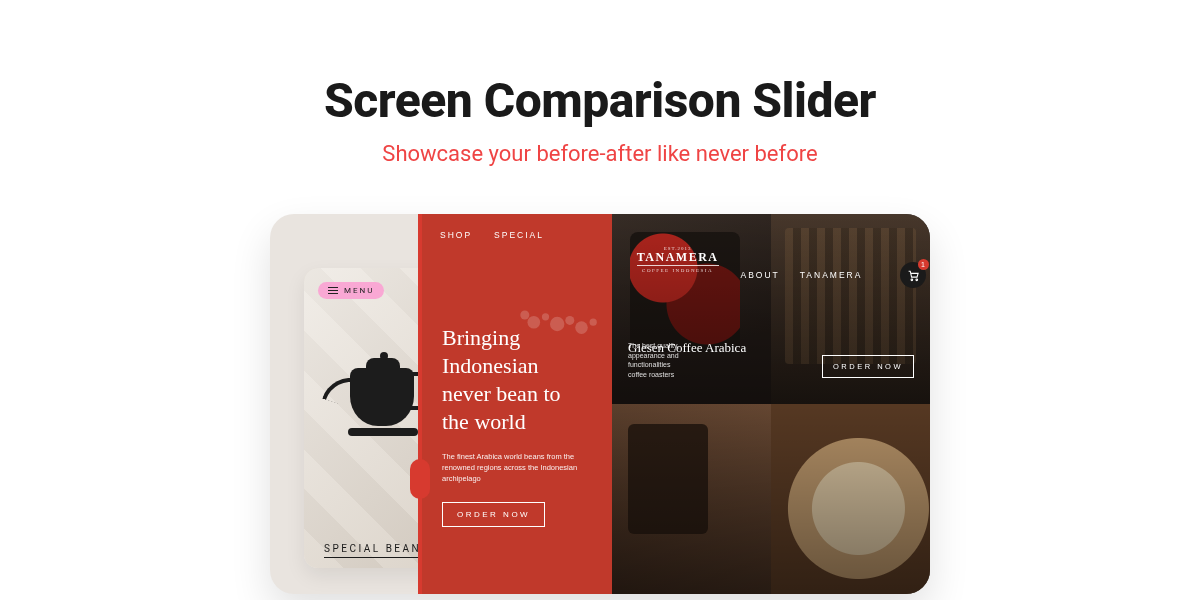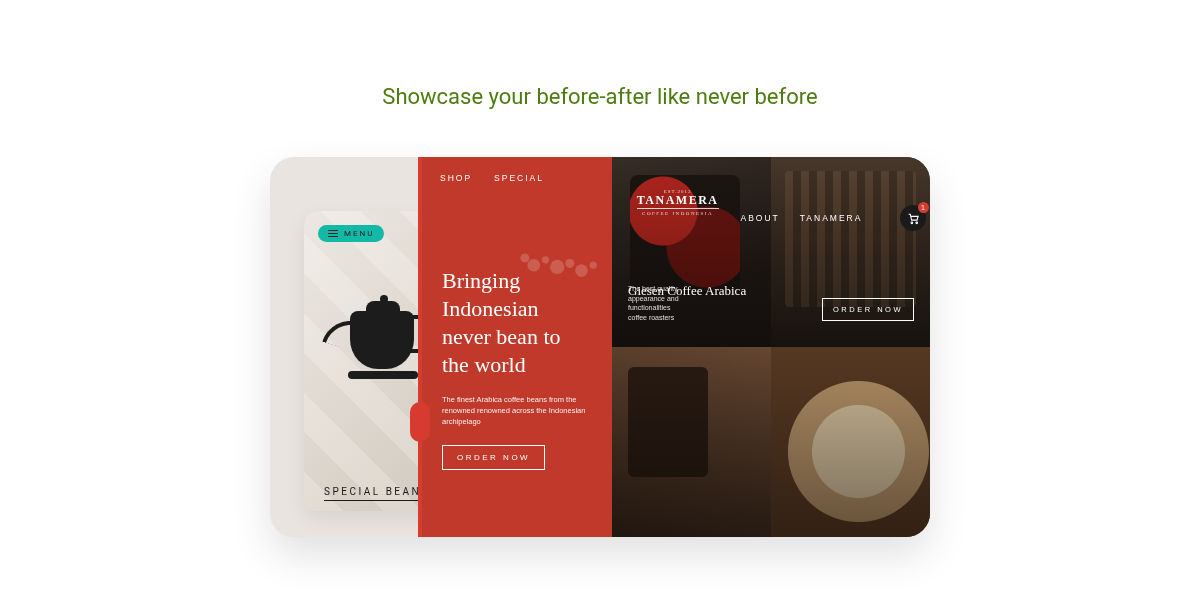--- a/index.html
+++ b/index.html
@@ -20,21 +20,21 @@
   }
   .title {
     font-size: 48px;
     font-weight: 800;
     color: #1a1a1a;
     letter-spacing: -0.5px;
   }
   .subtitle {
     margin-top: 12px;
     font-size: 22px;
-    color: #4d7c0f;
+    color: #ef4444;
     font-weight: 400;
   }
   .slider-frame {
     position: relative;
     margin-top: 48px;
     width: 660px;
     height: 380px;
     border-radius: 24px;
     overflow: hidden;
     background: #e9e4df;
@@ -75,21 +75,21 @@
     position: absolute; inset: 0;
     background:
       linear-gradient(135deg, rgba(255,255,255,0.6), rgba(0,0,0,0.05)),
       repeating-linear-gradient(45deg, #dcd2c5 0 28px, #cfc4b6 28px 56px);
   }
   .menu-pill {
     position: absolute;
     top: 14px; left: 14px;
     display: flex; align-items: center;
     gap: 6px;
-    background: #14b8a6;
+    background: #f9a8d4;
     border-radius: 20px;
     padding: 4px 10px;
     font-size: 8px;
     letter-spacing: 2px;
     color: #222;
   }
   .hamburger {
     width: 10px; height: 8px;
     display: flex; flex-direction: column; justify-content: space-between;
   }
@@ -293,20 +293,21 @@
     border:1px solid #fff; color:#fff;
     font-size:7.5px; letter-spacing:2.5px;
     padding:6px 10px;
     font-family: -apple-system, sans-serif;
   }
 </style>
 </head>
 <body>
 
 <div class="page">
+  <h1 class="title">Screen Comparison Slider</h1>
   <p class="subtitle">Showcase your before-after like never before</p>
 
   <div class="slider-frame">
 
     <div class="left-pane">
       <div class="left-bg"></div>
       <div class="menu-pill">
         <span class="hamburger">
             <span></span>
             <span></span>
@@ -337,21 +338,21 @@
             <circle cx="12" cy="20" r="5"></circle>
               <circle cx="22" cy="28" r="7"></circle>
               <circle cx="35" cy="22" r="4"></circle>
             <circle cx="48" cy="30" r="8"></circle>
               <circle cx="62" cy="26" r="5"></circle>
               <circle cx="75" cy="34" r="7"></circle>
             <circle cx="88" cy="28" r="4"></circle>
           </g>
         </svg>
         <div class="hero-headline">Bringing Indonesian never bean to the world</div>
-        <div class="hero-sub">The finest Arabica coffee beans from the renowned renowned across the Indonesian archipelago</div>
+        <div class="hero-sub">The finest Arabica world beans from the renowned regions across the Indonesian archipelago</div>
         <div class="order-btn">ORDER NOW</div>
       </div>
 
       <div class="grid-col">
 
         <div class="topnav" style="left:-192px">
           <span class="spacer"></span>
             <span class="spacer"></span>
           <span style="opacity:0">SHOP</span>
             <span style="opacity:0">TRAINING</span>

